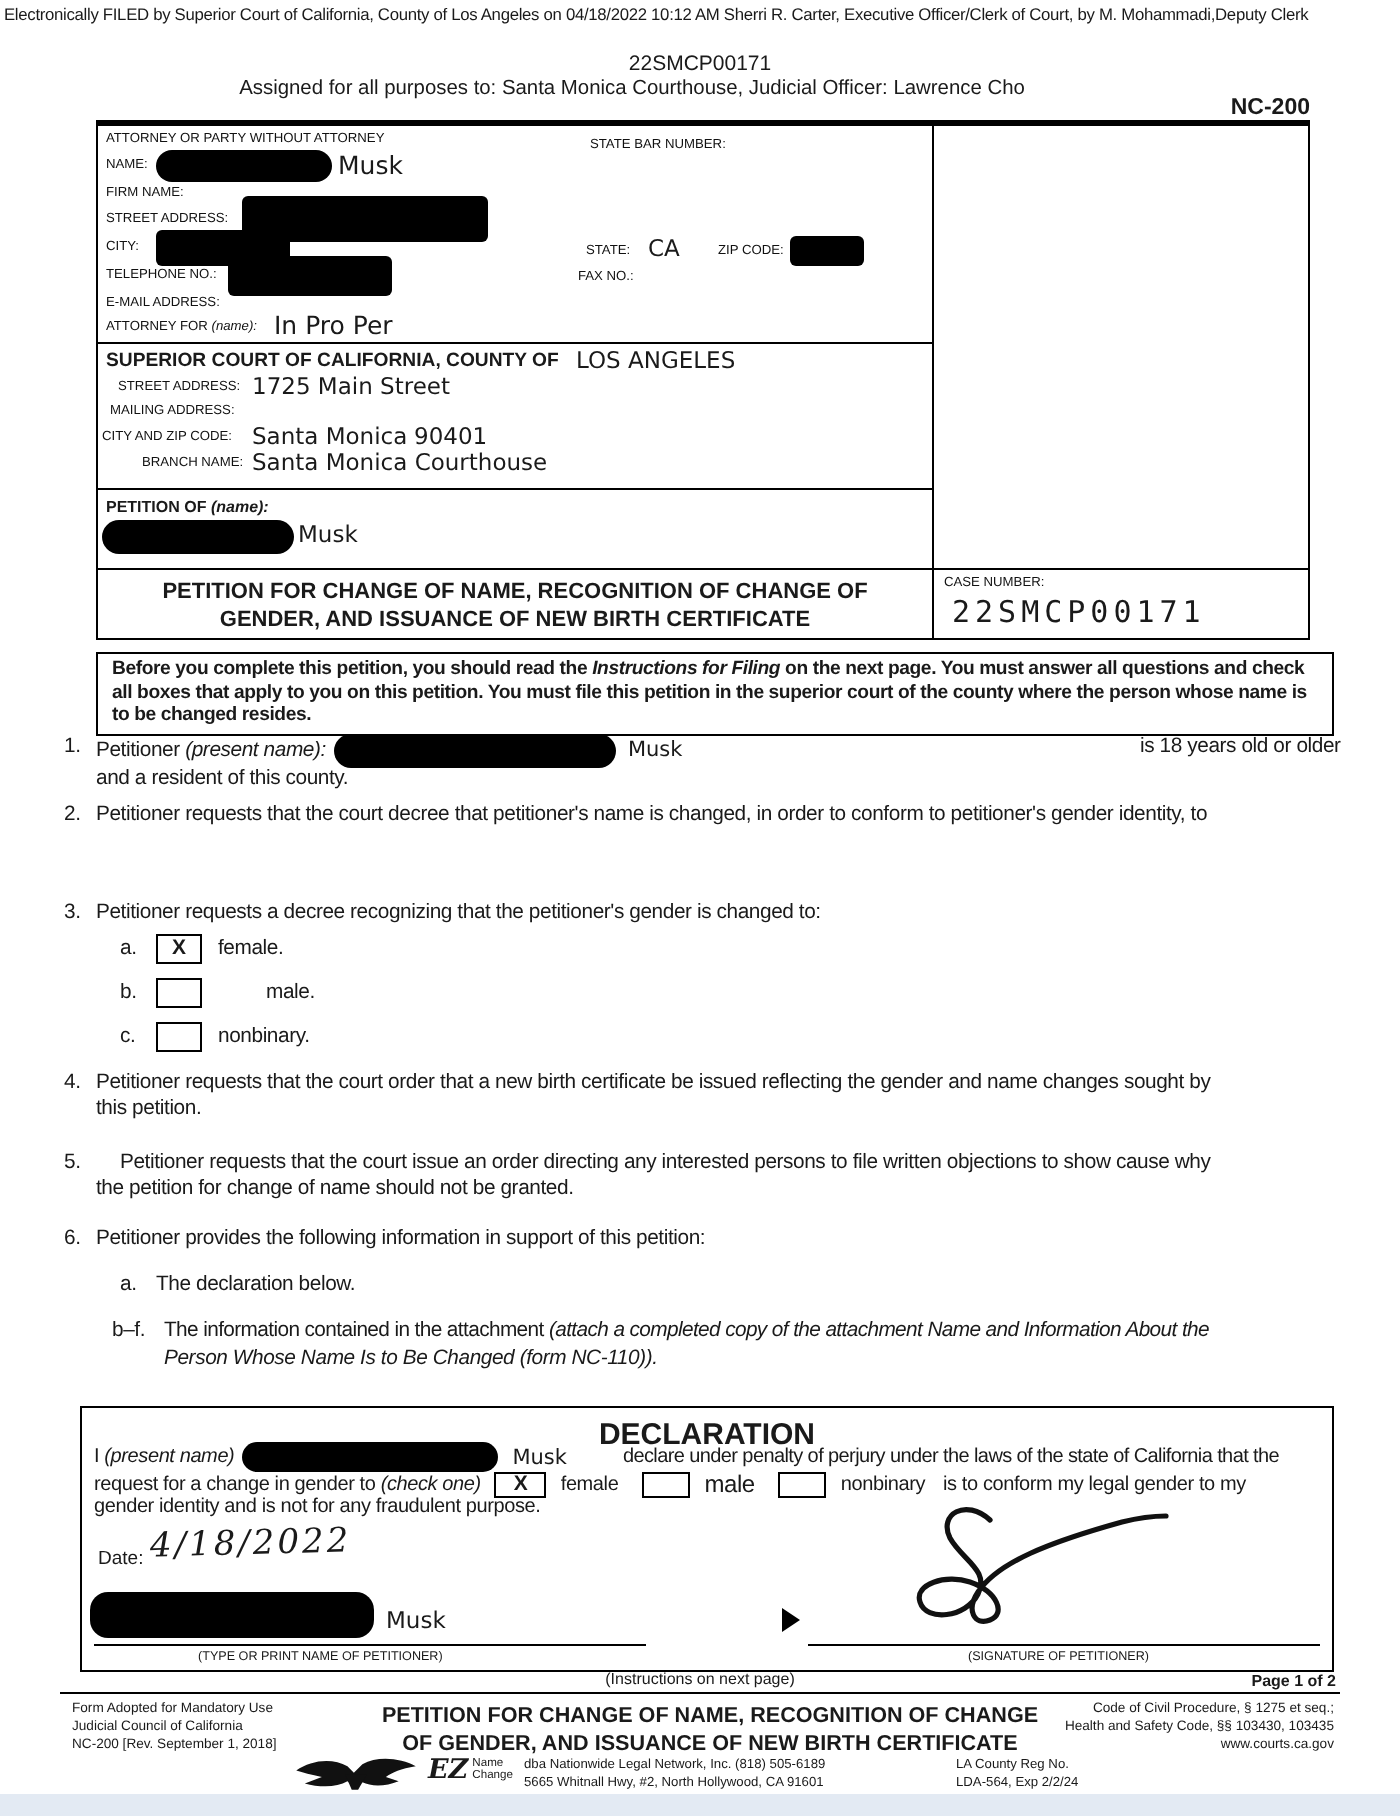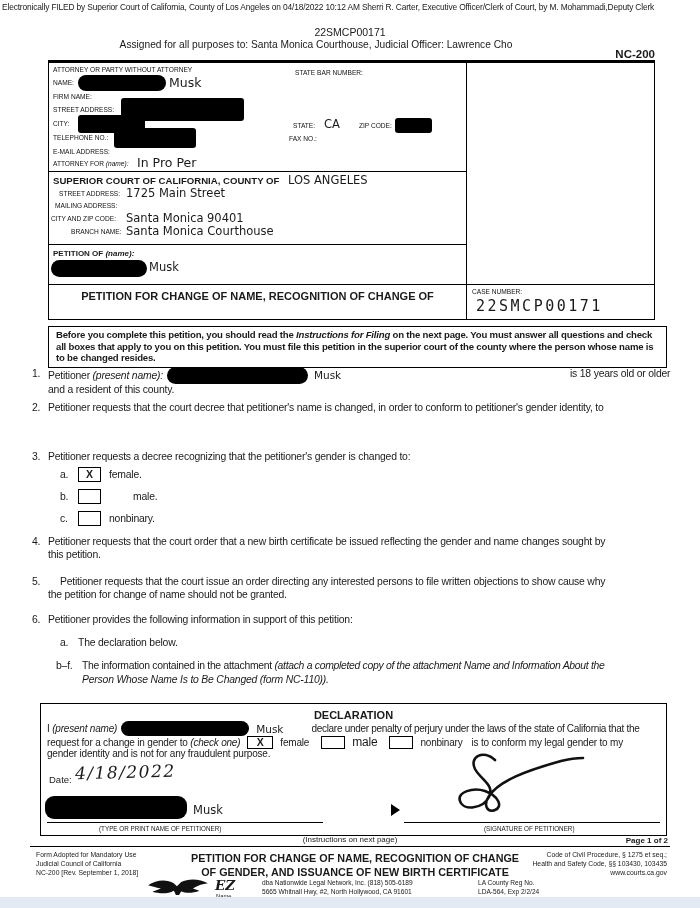--- a/index.html
+++ b/index.html
@@ -80,20 +80,21 @@
     <span class="abs fill" style="left:77px;top:148px;">Santa Monica</span>
     <span class="abs fill" style="left:158px;top:148px;">90401</span>
     <span class="abs lbl" style="left:22px;top:165px;">BRANCH NAME:</span>
     <span class="abs fill" style="left:77px;top:161px;">Santa Monica Courthouse</span>
 
     <span class="abs lbl-md" style="left:4px;top:186px;"><span>PETITION OF </span><i>(name):</i></span>
     <div class="abs redact round" style="left:2px;top:197px;width:96px;height:17px;"></div>
     <span class="abs fill" style="left:100px;top:197px;">Musk</span>
 
     <div class="abs bold" style="left:0;top:227px;width:417px;text-align:center;font-size:11px;white-space:nowrap;">PETITION FOR CHANGE OF NAME, RECOGNITION OF CHANGE OF</div>
+    <div class="abs bold" style="left:0;top:241px;width:417px;text-align:center;font-size:11px;white-space:nowrap;">GENDER,  AND  ISSUANCE OF NEW BIRTH CERTIFICATE</div>
     <span class="abs lbl" style="left:423px;top:225px;">CASE NUMBER:</span>
     <span class="abs" style="left:427px;top:234px;font-family:'DejaVu Sans Mono',monospace;font-size:15px;letter-spacing:2.5px;">22SMCP00171</span>
   </div>
 
   <div id="notice-box" class="abs">
     <span>Before you complete this petition, you should read the </span><i>Instructions for Filing</i><span> on the next page. You must answer all questions and check all boxes that apply to you on this petition. You must file this petition in the superior court of the county where the person whose name is to be changed resides.</span>
   </div>
 
   <span class="abs itxt" style="left:32px;top:368px;">1.</span>
   <div class="abs flexrow" style="left:48px;top:365px;height:20px;">
@@ -137,21 +138,21 @@
   <span class="abs itxt" style="left:48px;top:614px;">Petitioner provides the following information in support of this petition:</span>
   <span class="abs itxt" style="left:60px;top:637px;">a.</span>
   <span class="abs itxt" style="left:78px;top:637px;">The declaration below.</span>
   <span class="abs itxt" style="left:56px;top:660px;">b–f.</span>
   <span class="abs itxt" style="left:82px;top:660px;letter-spacing:-0.3px;">
     <span>The information contained in the attachment </span><i>(attach a completed copy of the attachment</i><i> Name and Information About the</i>
   </span>
   <span class="abs itxt ital" style="left:82px;top:674px;">Person Whose Name Is to Be Changed (form NC-110)).</span>
 
   <div id="decl-box" class="abs">
-    <div class="abs bold" style="left:0;top:5px;width:625px;text-align:center;font-size:11px;">DECLARATION</div>
+    <div class="abs bold" style="left:0;top:5px;width:625px;text-align:center;font-size:15px;">DECLARATION</div>
     <div class="abs flexrow" style="left:6px;top:16px;height:17px;">
       <span class="itxt" style="font-size:10px;"><span>I </span><i>(present name)</i></span>
       <span class="redact round" style="width:128px;height:15px;margin-left:4px;"></span>
       <span class="fill-sm" style="margin-left:7px;">Musk</span>
       <span class="itxt" style="margin-left:28px;font-size:10px;letter-spacing:-0.3px;">declare under penalty of perjury under the laws of the state of California that the</span>
     </div>
     <div class="abs flexrow" style="left:6px;top:30px;height:16px;">
       <span class="itxt" style="font-size:10px;"><span>request for a change in gender to </span><i>(check one)</i></span>
       <span class="cbox" style="width:24px;height:11px;margin-left:7px;line-height:11px;">X</span>
       <span class="itxt" style="margin-left:7px;font-size:10px;">female</span>
@@ -197,21 +198,21 @@
   <div class="abs ftr-sm" style="left:495px;top:851px;width:172px;text-align:right;">
     <div>Code of Civil Procedure, § 1275 et seq.;</div>
     <div>Health and Safety Code, §§ 103430, 103435</div>
     <div>www.courts.ca.gov</div>
   </div>
 
   <svg class="abs" style="left:146px;top:876px;" width="64" height="25" viewBox="0 0 120 44">
     <path d="M4 16 C18 6 38 4 52 12 L58 18 L66 10 C80 2 102 4 116 12 C102 14 94 18 88 22 L100 26 C88 31 74 31 66 27 L60 32 L52 26 C42 32 26 32 12 28 L28 22 C18 20 10 18 4 16 Z" fill="#111"></path>
     <path d="M50 20 L70 20 L62 34 L56 34 Z" fill="#111"></path>
   </svg>
-  <div class="abs flexrow" style="left:214px;top:877px;flex-direction:column;">
+  <div class="abs flexrow" style="left:214px;top:877px;">
     <span style="font-family:'DejaVu Serif',serif;font-weight:bold;font-style:italic;font-size:13.5px;">EZ</span>
     <span style="display:inline-flex;flex-direction:column;margin-left:2px;font-size:5.8px;line-height:1.1;">
       <span>Name</span>
       <span>Change</span>
     </span>
   </div>
   <div class="abs" style="left:262px;top:878px;font-size:6.6px;line-height:1.4;">
     <div>dba Nationwide Legal Network, Inc. (818) 505-6189</div>
     <div>5665 Whitnall Hwy, #2, North Hollywood, CA 91601</div>
   </div>

